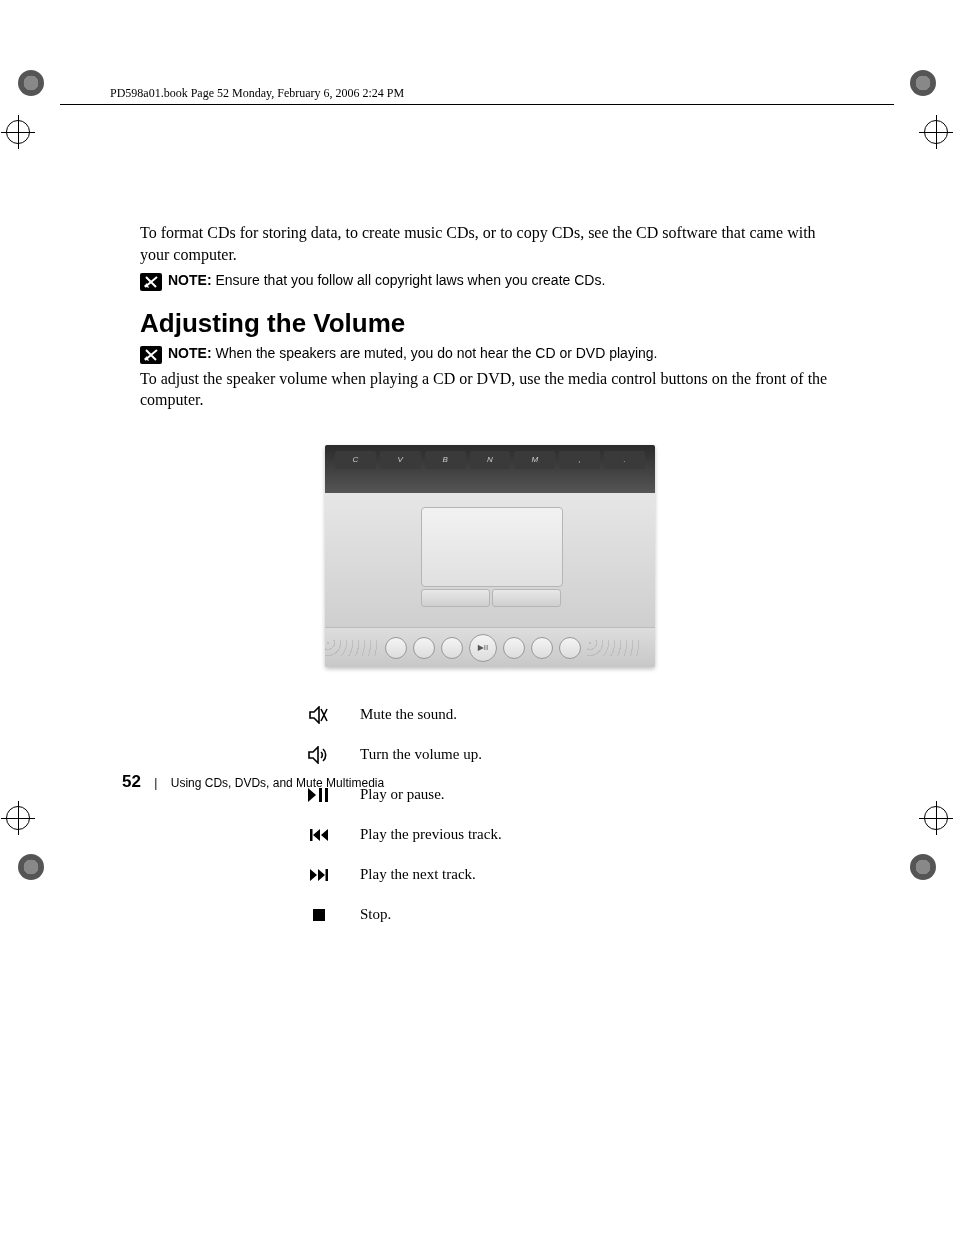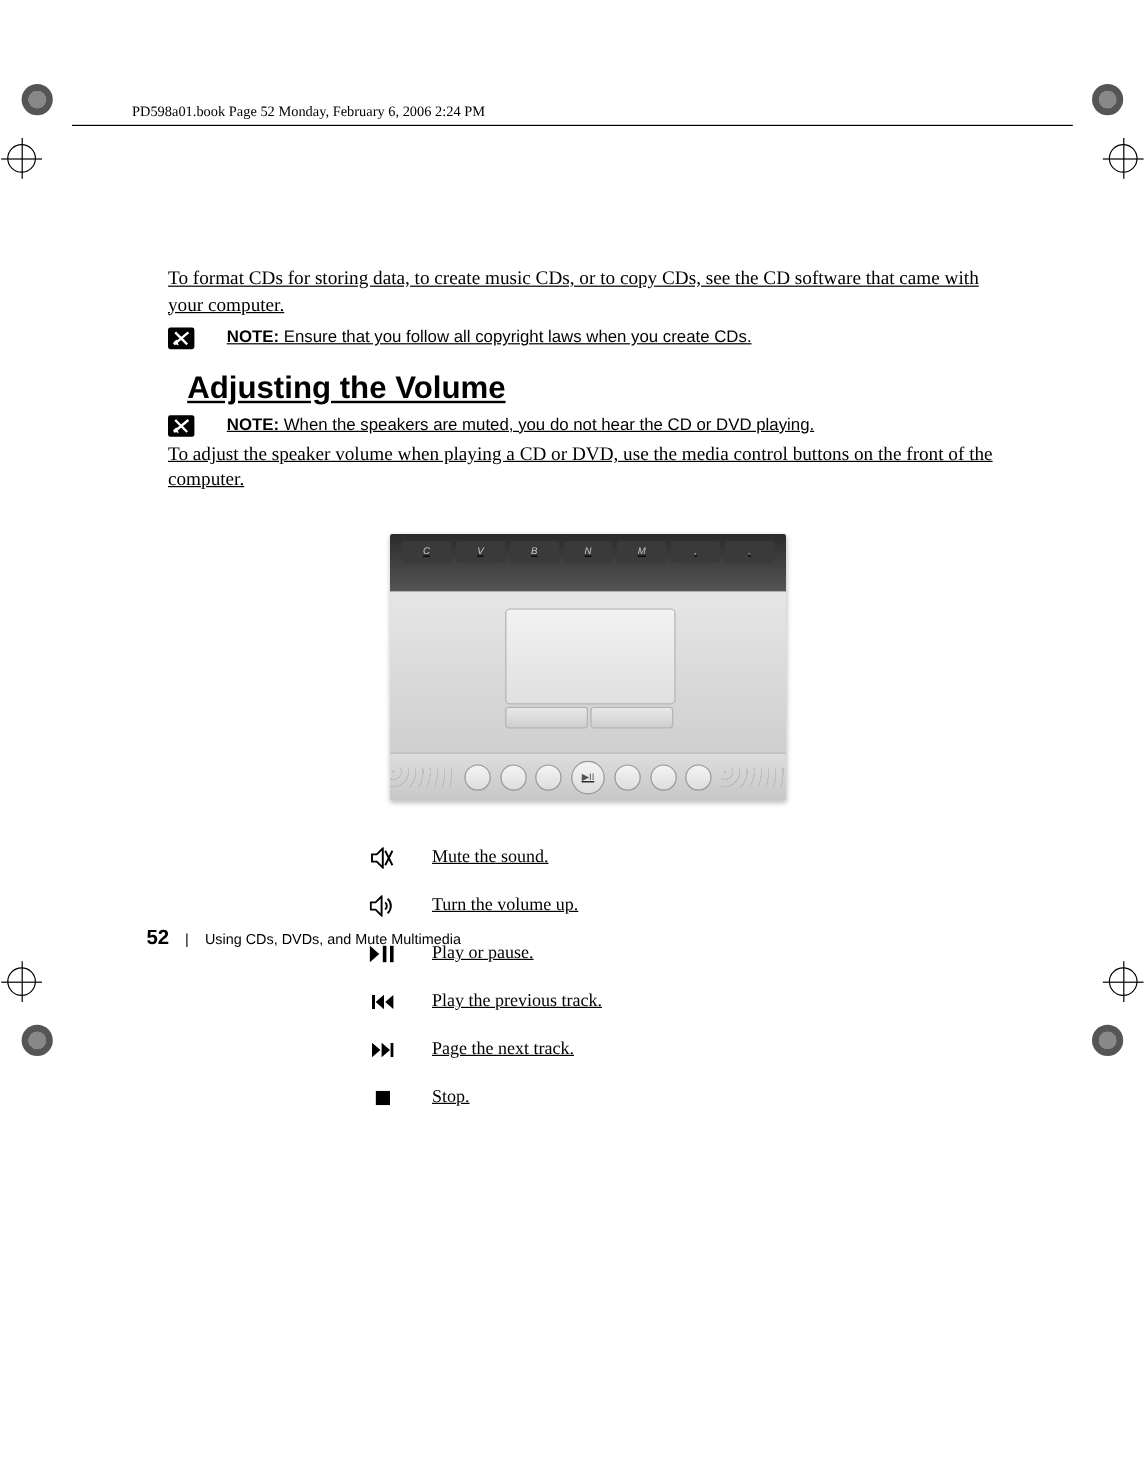--- a/index.html
+++ b/index.html
@@ -7,37 +7,37 @@
   .reg{position:absolute;width:22px;height:22px;border:1px solid #000;border-radius:50%;}
   .reg::before{content:"";position:absolute;left:50%;top:-6px;width:1px;height:34px;background:#000;}
   .reg::after{content:"";position:absolute;top:50%;left:-6px;height:1px;width:34px;background:#000;}
   .reg.lt{left:6px;top:120px;} .reg.rt{right:6px;top:120px;}
   .reg.lb{left:6px;bottom:120px;} .reg.rb{right:6px;bottom:120px;}
   .starb{position:absolute;width:26px;height:26px;border-radius:50%;background:radial-gradient(circle,#888 0 40%,#555 41% 100%);}
   .starb.tl{left:18px;top:70px;} .starb.tr{right:18px;top:70px;}
   .starb.bl{left:18px;bottom:70px;} .starb.br{right:18px;bottom:70px;}
   .runhead{position:absolute;left:110px;top:86px;font:12px Georgia,serif;color:#000;}
   .rule{position:absolute;left:60px;right:60px;top:104px;height:0;border-top:1px solid #000;}
-  .content{position:absolute;left:140px;top:222px;width:700px;text-decoration:underline;}
+  .content{position:absolute;left:140px;top:222px;width:700px;}
   .body{font:16px/1.35 Georgia,serif;margin:0 0 6px 0;}
-  .noteRow{display:flex;align-items:flex-start;gap:27px;margin:6px 0 4px 0;}
+  .noteRow{display:flex;align-items:flex-start;gap:6px;margin:6px 0 4px 0;}
   .noteIcon{width:22px;height:18px;background:#000;display:flex;align-items:center;justify-content:center;border-radius:2px;flex:0 0 22px;margin-top:2px;}
   .noteIcon svg{width:16px;height:14px;}
   .noteTxt{font:14px/1.35 Arial,Helvetica,sans-serif;}
   .noteTxt b{font-weight:700;}
-  h2{font:700 26px/1.1 Arial,Helvetica,sans-serif;margin:18px 0 6px 16px;}
+  h2{font:700 26px/1.1 Arial,Helvetica,sans-serif;margin:18px 0 6px 0;}
   .photo{width:330px;height:222px;margin:34px auto 28px auto;position:relative;background:linear-gradient(#d9d9d9,#bfbfbf);border-radius:2px;overflow:hidden;box-shadow:0 2px 4px rgba(0,0,0,.25);}
   .kbd{height:48px;background:linear-gradient(#2b2b2b,#555);}
   .keys{display:flex;gap:4px;padding:6px 10px 0 10px;}
   .key{flex:1;height:18px;background:#3a3a3a;border-radius:2px;color:#ccc;font:italic 8px/18px Arial;text-align:center;}
   .palm{height:134px;background:linear-gradient(#e6e6e6,#cfcfcf);position:relative;}
   .tpad{position:absolute;left:96px;top:14px;width:140px;height:78px;background:linear-gradient(#f2f2f2,#e0e0e0);border:1px solid #b5b5b5;border-radius:4px;}
   .tbtn{position:absolute;left:96px;top:96px;width:140px;height:18px;display:flex;gap:2px;}
   .tbtn div{flex:1;background:linear-gradient(#e8e8e8,#cfcfcf);border:1px solid #b5b5b5;border-radius:3px;}
-  .ctrlbar{height:40px;background:linear-gradient(#ddd,#c7c7c7);display:flex;align-items:center;justify-content:space-between;gap:6px;border-top:1px solid #bbb;}
+  .ctrlbar{height:40px;background:linear-gradient(#ddd,#c7c7c7);display:flex;align-items:center;justify-content:flex-start;gap:6px;border-top:1px solid #bbb;}
   .dotstrip{width:54px;height:16px;background:repeating-radial-gradient(circle at 3px 3px,#aaa 0 1px,transparent 1px 6px);opacity:.5;}
   .cbtn{width:20px;height:20px;border:1px solid #999;border-radius:50%;background:linear-gradient(#f4f4f4,#ddd);font:8px/20px Arial;text-align:center;color:#555;}
   .cbtn.big{width:26px;height:26px;line-height:26px;}
   .legend{width:340px;margin:0 0 0 168px;}
   .lg{display:flex;align-items:center;gap:30px;height:40px;}
   .lgIco{width:22px;display:flex;justify-content:center;color:#000;}
   .lgTxt{font:15px Georgia,serif;}
   .footer{position:absolute;left:122px;bottom:158px;font:12px Arial,Helvetica,sans-serif;color:#000;}
   .footer .pn{font-weight:700;font-size:17px;}
   .footer .sep{margin:0 10px;color:#000;}
@@ -162,21 +162,21 @@
         </span>
         <span class="lgTxt">Play the previous track.</span>
       </div>
       <div class="lg">
         <span class="lgIco">
           <svg width="18" height="12" viewBox="0 0 18 12">
               <path d="M0 0l7 6-7 6zM8 0l7 6-7 6z" fill="#000"></path>
               <rect x="15.5" y="0" width="2.5" height="12" fill="#000"></rect>
             </svg>
         </span>
-        <span class="lgTxt">Page the next track.</span>
+        <span class="lgTxt">Play the next track.</span>
       </div>
       <div class="lg">
         <span class="lgIco">
           <svg width="12" height="12" viewBox="0 0 12 12">
               <rect x="0" y="0" width="12" height="12" fill="#000"></rect>
             </svg>
         </span>
         <span class="lgTxt">Stop.</span>
       </div>
     </div>

